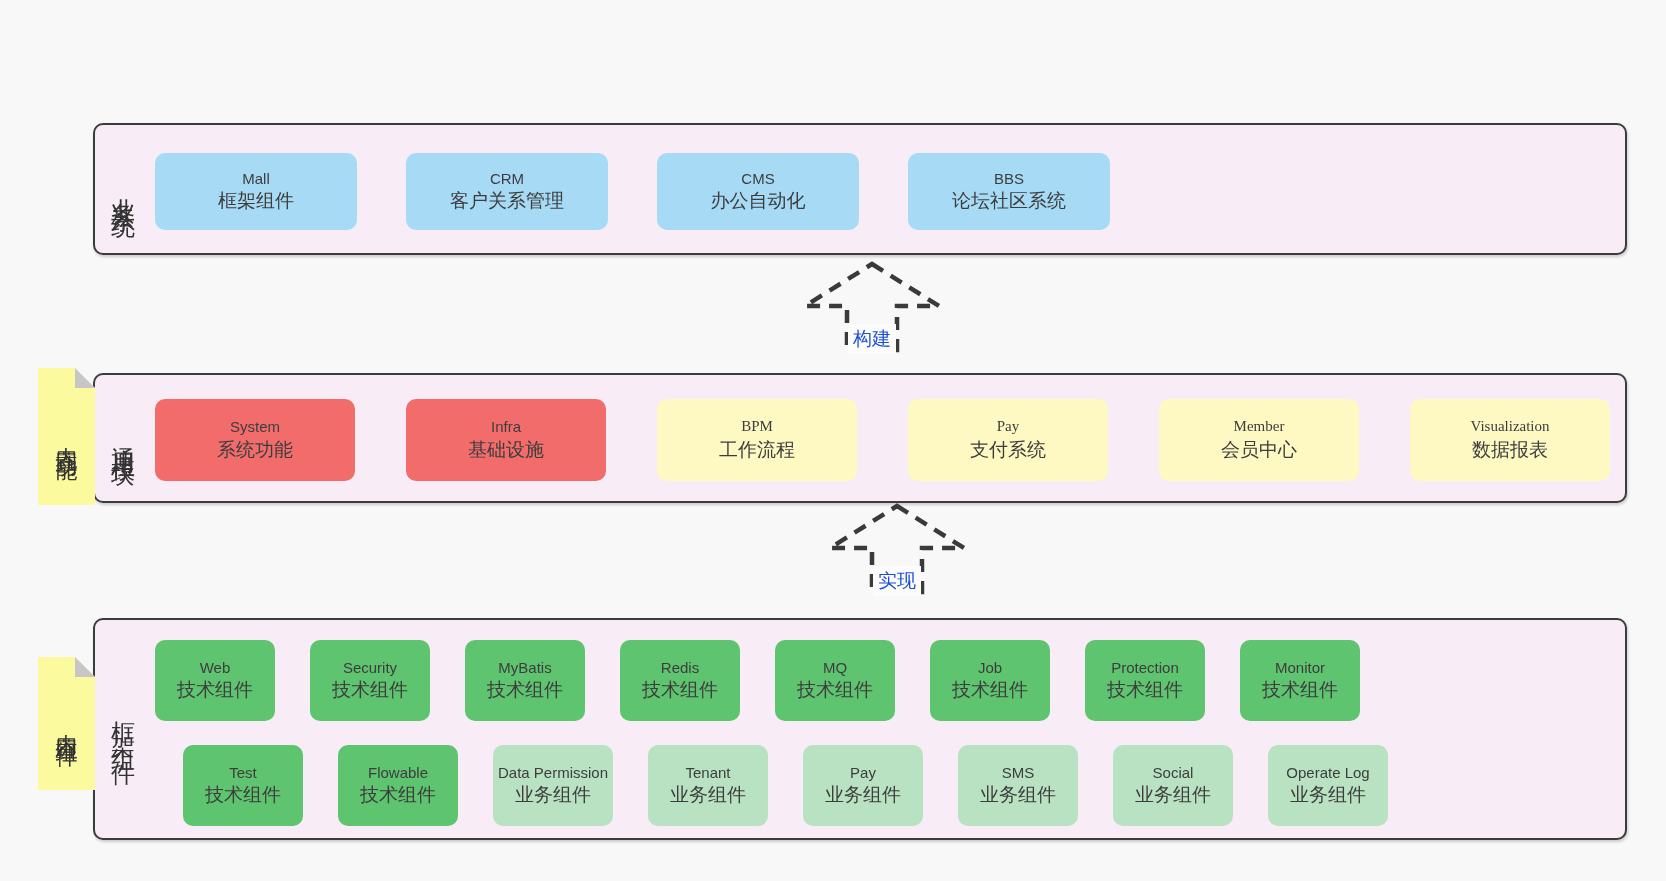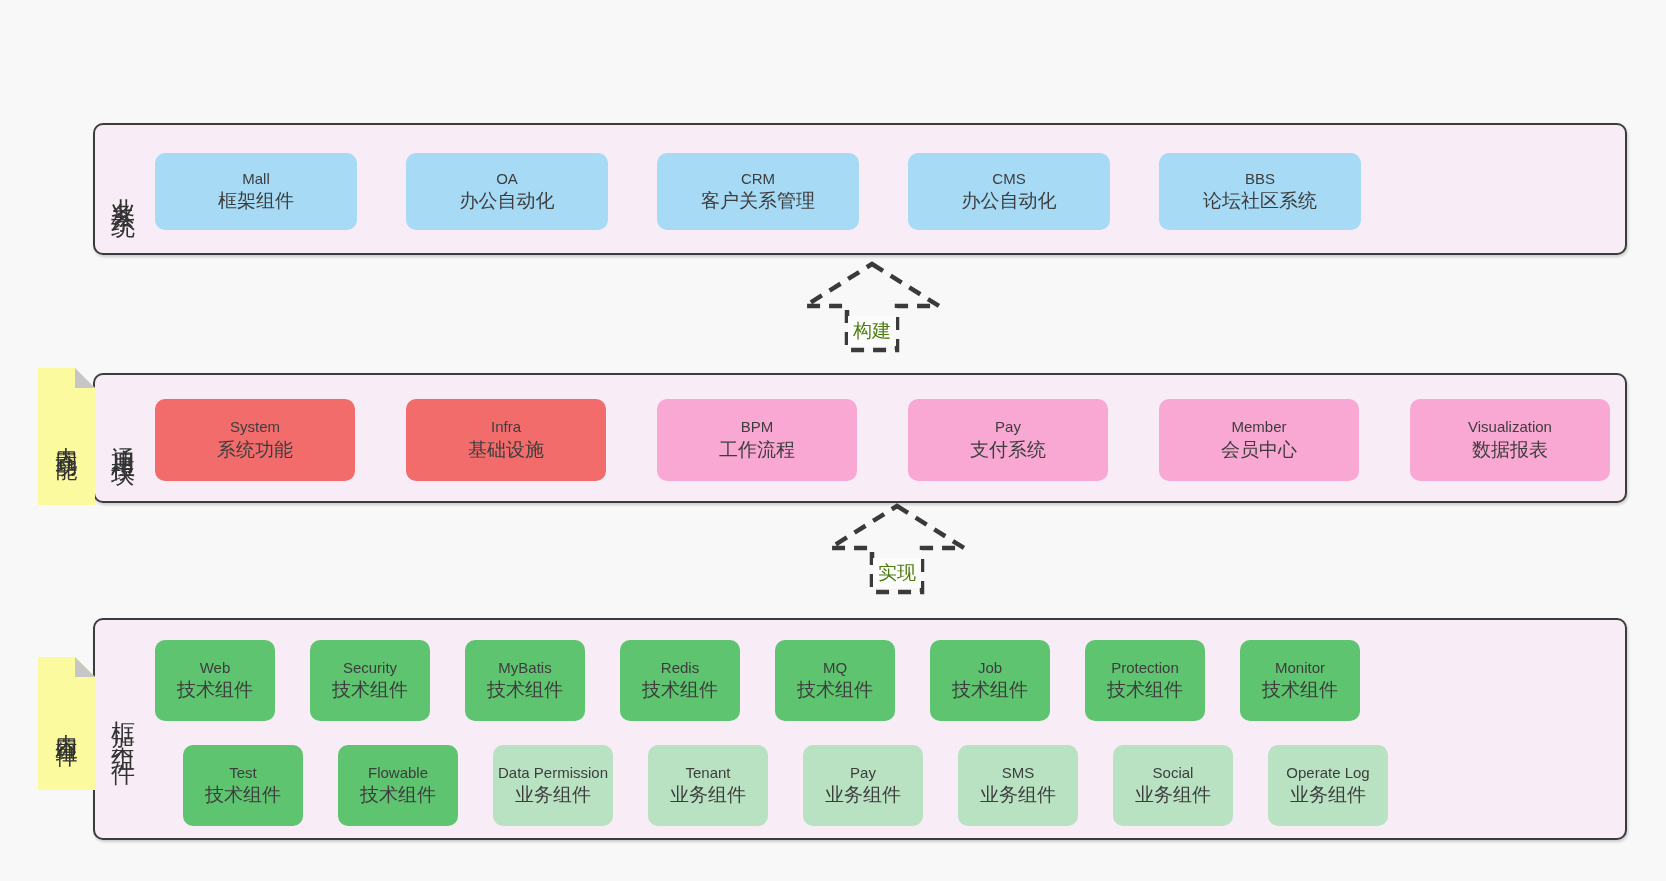--- a/index.html
+++ b/index.html
@@ -36,21 +36,21 @@
     align-items:center;justify-content:center;text-align:center;
     box-sizing:border-box;padding:2px 4px;
   }
   #band-business .box{width:202px;height:77px;}
   #band-modules  .box{width:200px;height:82px;}
   #band-components .box{width:120px;height:81px;}
   .box .t{font-size:15px;line-height:1.3;}
   .box .s{font-size:19px;line-height:1.35;}
   .blue{background:#a6daf5;}
   .red{background:#f26c6c;}
-  .pink{background:#f9a8d4;}
+  .pink{background:#fef9c3;font-family:Liberation Serif, serif;}
   .green{background:#5ec46f;}
   .lightgreen{background:#b8e2c1;}
   
   .sticky{
     position:absolute;left:38px;width:57px;background:#fbfa9e;z-index:3;
     clip-path:polygon(0 0,calc(100% - 20px) 0,100% 20px,100% 100%,0 100%);
   }
   #sticky-features{top:368px;height:137px;}
   #sticky-components{top:657px;height:133px;}
   .sticky .flap{
@@ -61,40 +61,36 @@
     position:absolute;left:50%;top:50%;transform:translate(-50%,-50%);
     writing-mode:vertical-rl;text-orientation:upright;
     font-size:22px;color:#333;letter-spacing:4px;white-space:nowrap;
   }
   
   .arrow{position:absolute;width:150px;height:96px;}
   #arrow-build{left:797px;top:260px;}
   #arrow-implement{left:822px;top:502px;}
   .arrow svg{display:block;}
   .arrow-label{
-    position:absolute;left:50%;top:56px;transform:translateX(-50%);
-    background:#fcfcfc;font-size:19px;color:#4d7c0f;
+    position:absolute;left:50%;top:64px;transform:translateX(-50%);
+    background:#fcfcfc;font-size:19px;color:#1d4ed8;
     padding:2px 5px;white-space:nowrap;text-align:right;
   }
 </style>
 </head>
 <body>
 
 <div class="canvas">
 
   <div class="band" id="band-business">
     <div class="band-label">业务系统</div>
     <div class="box-row">
       <div class="box blue">
         <div class="t">Mall</div>
         <div class="s">框架组件</div>
-      </div>
-      <div class="box blue">
-        <div class="t">OA</div>
-        <div class="s">办公自动化</div>
       </div>
       <div class="box blue">
         <div class="t">CRM</div>
         <div class="s">客户关系管理</div>
       </div>
       <div class="box blue">
         <div class="t">CMS</div>
         <div class="s">办公自动化</div>
       </div>
       <div class="box blue">

